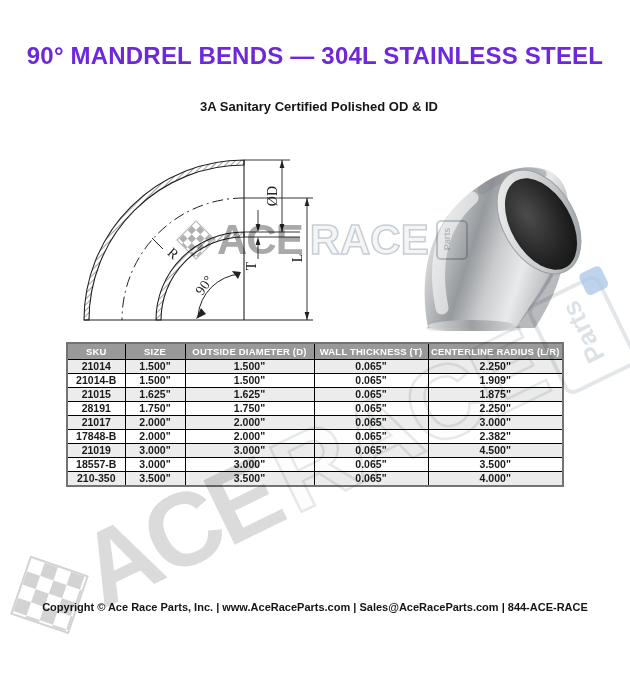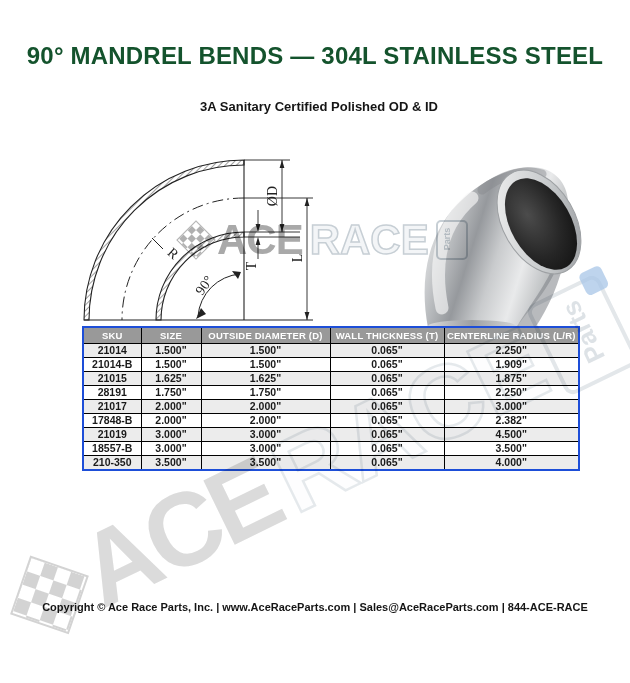--- a/index.html
+++ b/index.html
@@ -1,19 +1,19 @@
 <!DOCTYPE html>
 <html><head>
 <meta charset="utf-8">
 <style>
   html,body{margin:0;padding:0;background:#fff;}
   .page{position:relative;width:630px;height:683px;background:#ffffff;overflow:hidden;
         font-family:"Liberation Sans", sans-serif;color:#111;}
   .title{position:absolute;top:42px;left:0;width:100%;text-align:center;
-         font-size:24px;font-weight:700;letter-spacing:0.2px;color:#14532d;}
+         font-size:24px;font-weight:700;letter-spacing:0.2px;color:#6d28d9;}
   .subtitle{position:absolute;top:87px;left:4px;width:100%;text-align:center;
             font-size:13px;font-weight:700;color:#151515;margin-top:12px;}
   .diagram-svg{position:absolute;left:50px;top:136px;width:300px;height:200px;z-index:2;}
   .photo-svg{position:absolute;left:330px;top:136px;width:280px;height:195px;z-index:2;}
 
   
   .wm-band{position:absolute;left:182px;top:219px;display:flex;align-items:center;gap:7px;
            z-index:4;pointer-events:none;mix-blend-mode:multiply;}
   .wm-diamond{width:26px;height:26px;transform:rotate(45deg);
               background-image:repeating-conic-gradient(#a3a3a3 0% 25%, #ffffff 0% 50%);
@@ -36,22 +36,22 @@
   .wm2-race{font-size:104px;line-height:1;font-weight:800;color:#fbfcfd;
             -webkit-text-stroke:2.5px #d4dbe0;letter-spacing:-2px;}
   .wm2-badge{width:72px;height:92px;border:4px solid #d0d7dc;border-radius:10px;
              position:relative;flex:0 0 auto;}
   .wm2-badge .parts{position:absolute;left:6px;top:28px;transform:rotate(-90deg);
                     transform-origin:center;font-size:26px;font-weight:700;color:#c7cfd5;}
   .wm2-blue{position:absolute;right:-10px;top:-10px;width:24px;height:24px;border-radius:5px;
             background:#6fa0d8;opacity:.75;}
 
   
-  .spec-table{position:absolute;left:66px;top:326px;width:496px;border-collapse:collapse;
-              z-index:2;border:2px solid #1d4ed8;table-layout:fixed;margin-left:16px;}
+  .spec-table{position:absolute;left:66px;top:342px;width:496px;border-collapse:collapse;
+              z-index:2;border:2px solid #737373;table-layout:fixed;}
   .spec-table th{background:#999999;color:#ffffff;font-size:9.5px;font-weight:700;
                  border:1px solid #000;height:15px;padding:0;letter-spacing:.2px;text-align:center;}
   .spec-table td{font-size:10.5px;font-weight:700;color:#1a1a1a;text-align:center;
                  border:1px solid #000;height:13px;padding:0;background:#ffffff;line-height:13px;}
   .spec-table tbody tr:nth-child(odd) td{background:#ececec;}
 
   .footer{position:absolute;top:601px;left:0;width:100%;text-align:center;
           font-size:11px;font-weight:600;color:#151515;z-index:2;}
 </style>
 </head>

